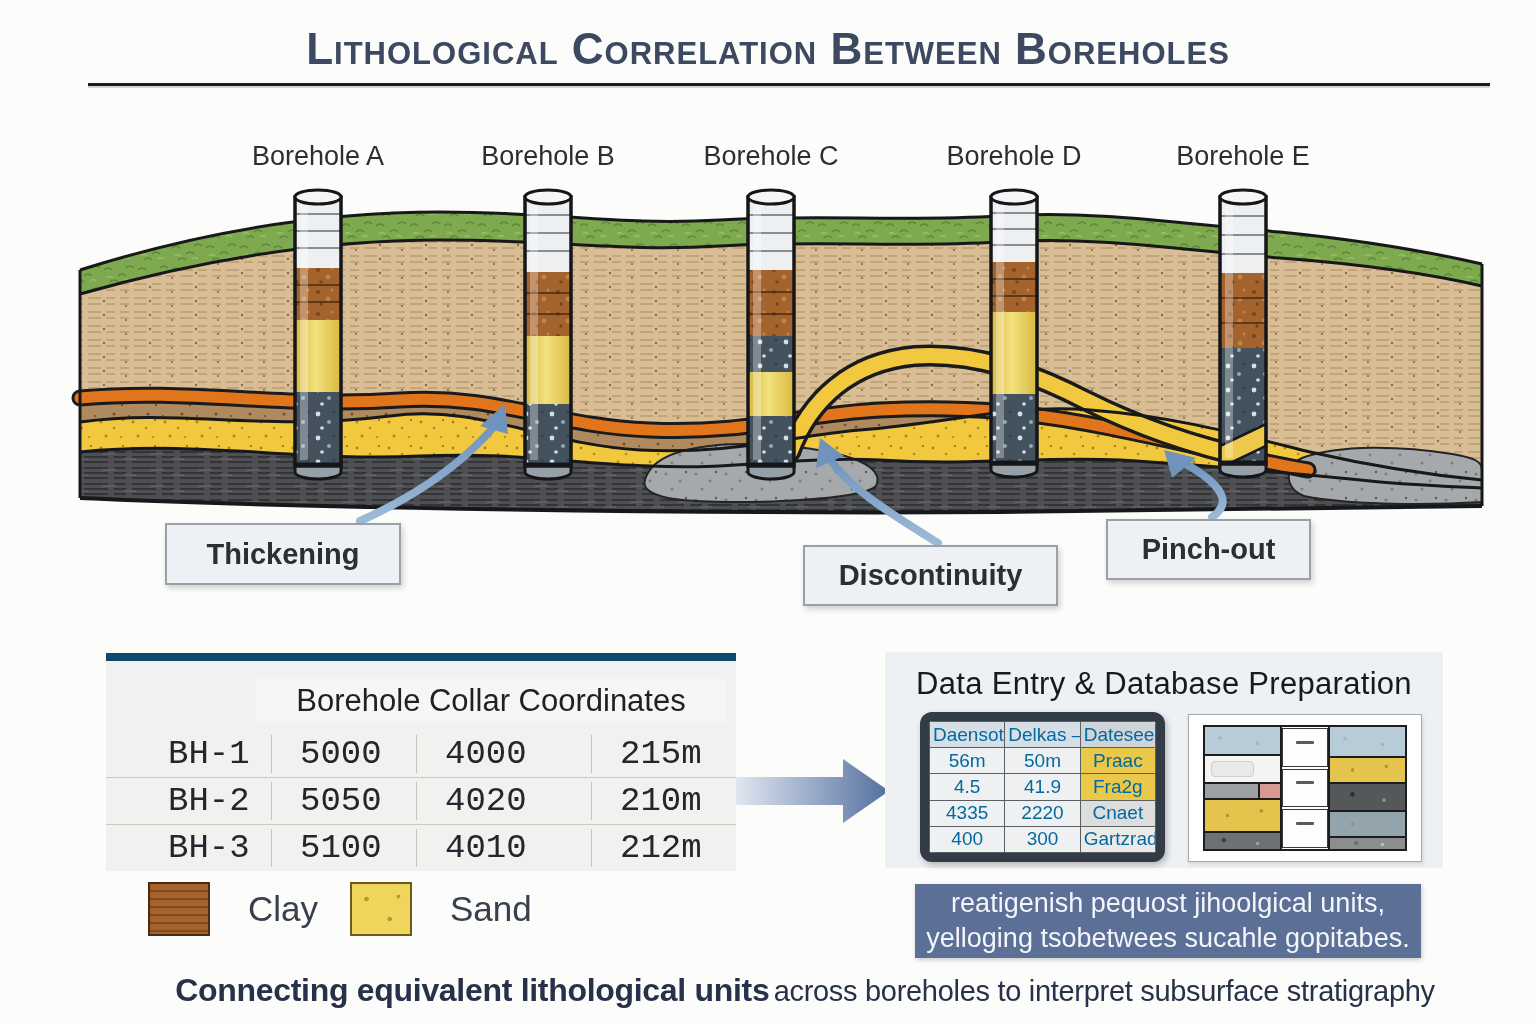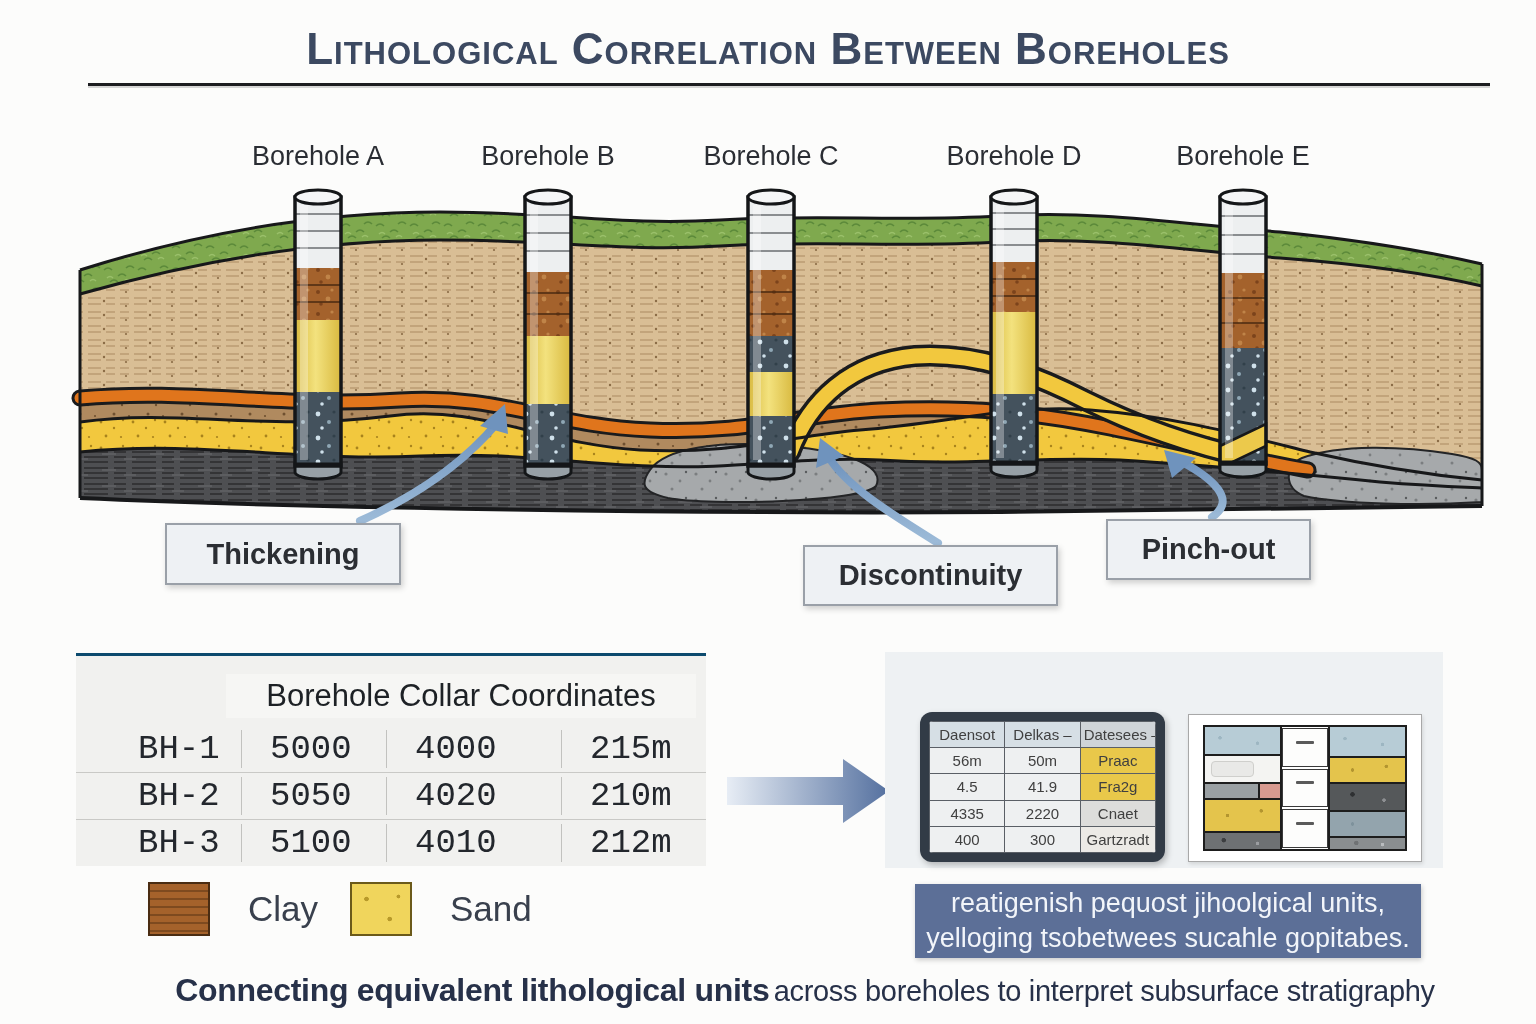--- a/index.html
+++ b/index.html
@@ -27,22 +27,22 @@
   svg.scene{position:absolute;left:0;top:0;width:1536px;height:1024px;}
   
   .callout{
     position:absolute;background:#eef1f4;border:2px solid #9aa0a8;
     box-shadow:2px 3px 6px rgba(0,0,0,.18);
     display:flex;align-items:center;justify-content:center;
     font-size:29px;font-weight:700;color:#2b2e33;
   }
   
   .collar-panel{
-    position:absolute;left:76px;top:653px;width:630px;height:210px;
-    background:#f1f1ef;border-top:3px solid #0c4a6e;
+    position:absolute;left:106px;top:653px;width:630px;height:210px;
+    background:#f1f1ef;border-top:8px solid #0c4a6e;
   }
   .collar-title{
     position:absolute;left:150px;top:18px;width:470px;text-align:center;
     font-size:31px;color:#1d2125;background:#f6f6f4;padding:4px 0;
   }
   .collar-grid{
     position:absolute;left:0;top:70px;width:630px;
   }
   .collar-row{
     display:grid;grid-template-columns:165px 145px 175px 145px;
@@ -65,21 +65,21 @@
   .tablet{
     position:absolute;left:920px;top:712px;width:245px;height:150px;
     background:#323b46;border-radius:12px;padding:0;box-shadow:2px 3px 6px rgba(0,0,0,.25);
   }
   .tablet-screen{
     position:absolute;left:9px;top:9px;right:9px;bottom:9px;background:#eef0f1;
     border-radius:4px;overflow:hidden;
   }
   table.dev{border-collapse:collapse;width:100%;height:100%;table-layout:fixed;}
   table.dev td,table.dev th{
-    border:1.6px solid #5a5f66;font-size:15px;color:#404040;
+    border:1.6px solid #5a5f66;font-size:19px;color:#0369a1;
     padding:0 3px;text-align:center;white-space:nowrap;overflow:hidden;
   }
   table.dev th{background:#d6dfe5;font-weight:400;}
   table.dev th:last-child{background:#cfd4d8;}
   td.c-yellow{background:#e9c84a;text-align:left;}
   td.c-gray{background:#dddddb;text-align:left;margin-top:37px;}
   td.c-lite{background:#eceae6;text-align:left;}
   
   .cabinet{
     position:absolute;left:1188px;top:714px;width:232px;height:146px;
@@ -396,20 +396,21 @@
       <div class="collar-row">
         <div>BH-3</div>
         <div>5100</div>
         <div>4010</div>
         <div>212m</div>
       </div>
     </div>
   </div>
 
   <div class="right-panel"></div>
+  <div class="de-title">Data Entry &amp; Database Preparation</div>
 
   <div class="tablet">
     <div class="tablet-screen">
       <table class="dev">
         <tbody>
             <tr>
           <th>Daensot</th>
           <th>Delkas –</th>
           <th>Datesees –</th>
         </tr>

